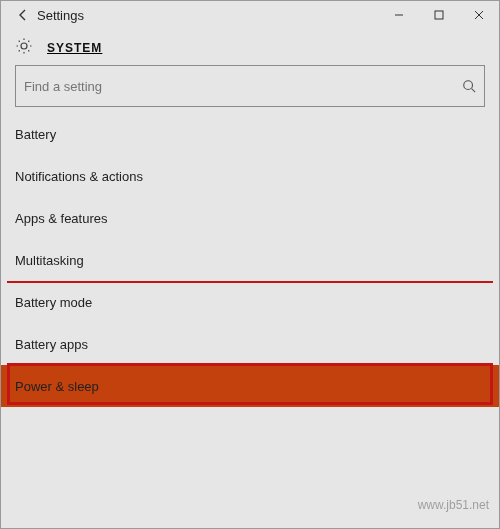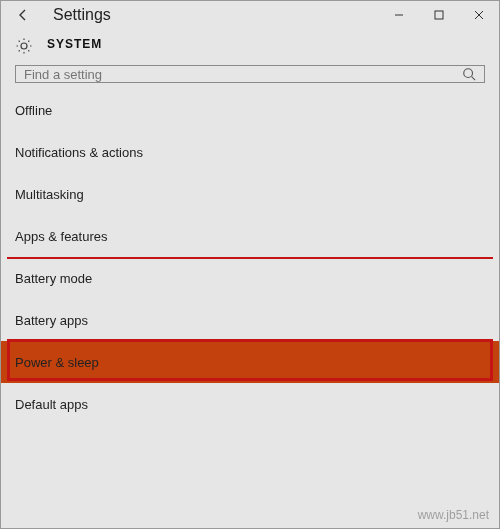--- a/index.html
+++ b/index.html
@@ -12,45 +12,46 @@
       align-items: center;
       padding-left: 8px;
       background: #e6e6e6;
     }
     .back-btn {
       width: 28px; height: 28px;
       display: flex; align-items: center; justify-content: center;
       font-size: 14px; color: #333;
     }
     .title {
-      font-size: 16px; color: #222; margin-left: 16px;
+      font-size: 13px; color: #222; margin-left: 0;
     }
     .window-controls {
       margin-left: auto; display: flex;
     }
     .win-ctrl {
       width: 40px; height: 28px;
       display: flex; align-items: center; justify-content: center;
       font-size: 10px; color: #333;
     }
     .win-ctrl svg { stroke: #333; fill: none; stroke-width: 1; }
 
     .heading-row {
-      display: flex; align-items: flex-start;
+      display: flex; align-items: flex-end;
       padding: 8px 14px 10px 14px;
+      text-decoration: underline;
     }
     .gear { width: 18px; height: 18px; color: #444; }
     .heading {
       font-size: 12px; font-weight: 600; letter-spacing: 1px;
       margin-left: 14px; color: #111;
     }
 
     .search-box {
       margin: 0 14px;
-      height: 18px;
+      height: 42px;
       border: 1px solid #8a8a8a;
       background: #e6e6e6;
       display: flex; align-items: center;
       padding: 0 8px;
     }
     .search-input {
       flex: 1; border: none; background: transparent;
       font-size: 13px; color: #777; outline: none;
     }
     .search-icon { width: 14px; height: 14px; color: #555; }
@@ -72,21 +73,21 @@
     }
     .red-box {
       position: absolute;
       left: 6px; right: 6px;
       border: 3px solid #c41414;
       pointer-events: none;
     }
 
     .watermark {
       position: absolute;
-      right: 10px; bottom: 6px;
+      right: 10px; bottom: 16px;
       font-size: 12px; color: rgba(0,0,0,0.32);
       pointer-events: none;
     }
   </style>
 </head>
 <body>
 
 <div class="titlebar">
   <div class="back-btn">
     <svg width="14" height="14" viewBox="0 0 14 14">
@@ -125,45 +126,42 @@
 <div class="search-box">
   <input class="search-input" type="text" placeholder="Find a setting" style="">
   <svg class="search-icon" viewBox="0 0 16 16">
     <circle cx="7" cy="7" r="5" fill="none" stroke="#555" stroke-width="1.3"></circle>
     <line x1="11" y1="11" x2="15" y2="15" stroke="#555" stroke-width="1.3"></line>
   </svg>
 </div>
 
 <div class="nav-list" style="position:relative;">
   <div class="nav-item">
-      <span>Offline</span>
+      <span>Battery</span>
     </div>
   <div class="nav-item">
       <span>Notifications &amp; actions</span>
     </div>
   <div class="nav-item">
-      <span>Multitasking</span>
+      <span>Apps &amp; features</span>
     </div>
   <div class="nav-item">
-      <span>Apps &amp; features</span>
+      <span>Multitasking</span>
     </div>
 
   <div class="red-line" style="top:174px;"></div>
 
   <div class="nav-item">
       <span>Battery mode</span>
     </div>
   <div class="nav-item">
       <span>Battery apps</span>
     </div>
   <div class="nav-item hover">
       <span>Power &amp; sleep</span>
     </div>
 
   <div class="red-box" style="top:256px; height:42px;"></div>
 
-  <div class="nav-item">
-      <span>Default apps</span>
-    </div>
   <div class="nav-item"></div>
 </div>
 
 <div class="watermark">www.jb51.net</div>
 
 </body></html>

